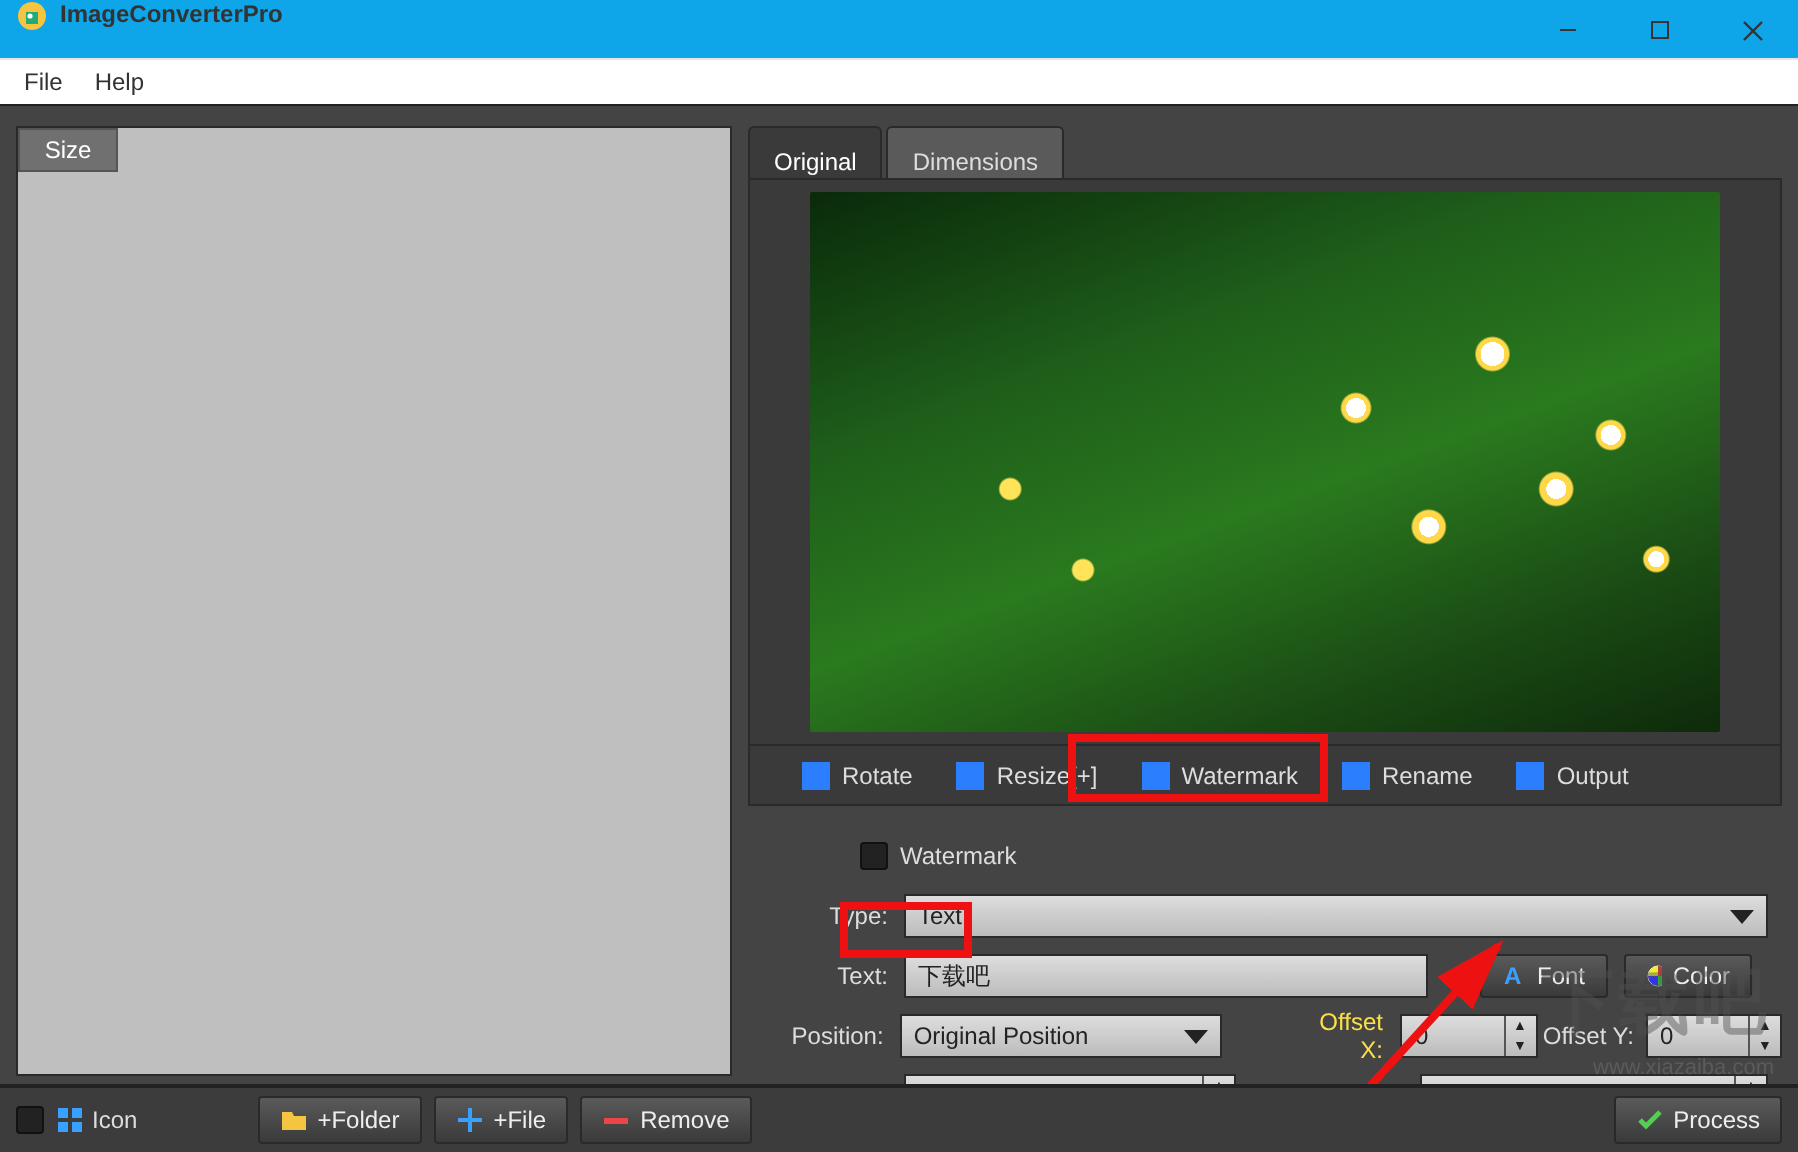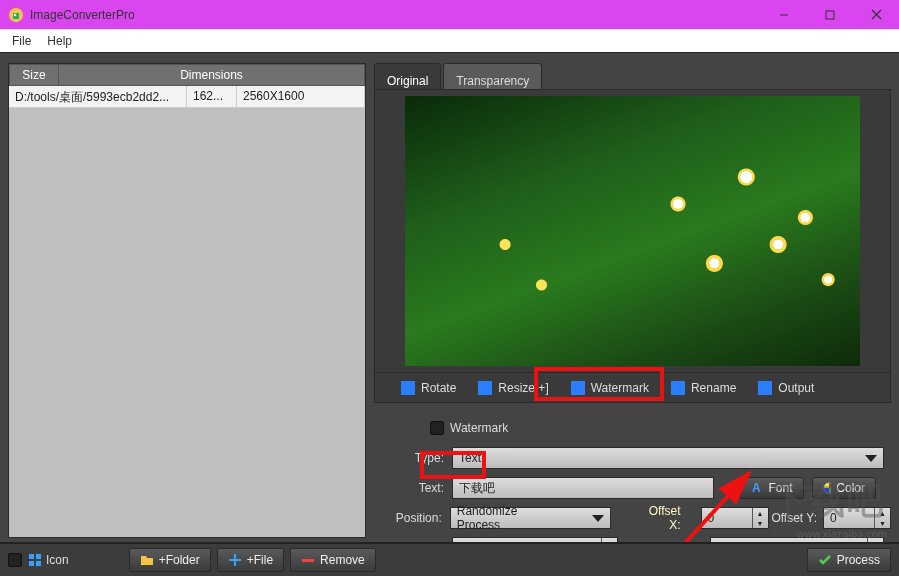--- a/index.html
+++ b/index.html
@@ -1,18 +1,18 @@
 <!DOCTYPE html>
 <html><head>
 <meta charset="utf-8">
 <style>
   * { box-sizing: border-box; margin: 0; padding: 0; font-family: "Microsoft YaHei", Tahoma, sans-serif; font-size: 12px; }
   body { background: #fff; width: 899px; height: 576px; overflow: hidden; user-select: none; }
   
-  .titlebar { height: 30px; background: #d946ef; display: flex; align-items: center; padding-left: 8px; border-bottom: 1px solid #e5e5e5; }
+  .titlebar { height: 30px; background: #0ea5e9; display: flex; padding-left: 8px; border-bottom: 1px solid #e5e5e5; font-weight: bold; }
   .titlebar .app-icon { width: 16px; height: 16px; margin-right: 6px; }
   .titlebar .title { flex: 1; color: #333; }
   .winbtn { width: 46px; height: 30px; display: flex; align-items: center; justify-content: center; }
   
   .menubar { height: 22px; background: #fff; display: flex; align-items: center; padding-left: 4px; color: #333; }
   .menubar .item { padding: 2px 8px; }
   
   .main { position: relative; background: #444; height: calc(576px - 30px - 22px); border-top: 1px solid #222; }
   
   .left { position: absolute; left: 8px; top: 10px; width: 358px; bottom: 38px; background: #bfbfbf; border: 1px solid #2a2a2a; }
@@ -100,44 +100,38 @@
 <div class="menubar">
   <span class="item">File</span>
   <span class="item">Help</span>
 </div>
 
 <div class="main">
 
   <div class="left">
     <div class="grid-head">
       <div class="gh gh2">Size</div>
-      <div class="gh gh3">Dimensions</div>
-    </div>
-    <div class="grid-row">
-      <div class="gc gh1">D:/tools/桌面/5993ecb2dd2...</div>
-      <div class="gc gh2">162...</div>
-      <div class="gc" style="flex:1">2560X1600</div>
     </div>
   </div>
 
   <div class="right">
     <div class="tabs">
       <div class="tab active">
         <svg width="14" height="14">
             <rect x="1" y="2" width="12" height="8" fill="#3aa0ff" stroke="#fff" stroke-width="1"></rect>
             <rect x="5" y="11" width="4" height="2" fill="#bbb"></rect>
           </svg>
         <span>Original</span>
       </div>
       <div class="tab">
         <svg width="14" height="14">
             <rect x="1" y="2" width="12" height="8" fill="#3aa0ff" stroke="#fff" stroke-width="1"></rect>
             <rect x="5" y="11" width="4" height="2" fill="#bbb"></rect>
           </svg>
-        <span>Transparency</span>
+        <span>Dimensions</span>
       </div>
     </div>
     <div class="preview">
       <div class="preview-img"></div>
     </div>
 
     <div class="actionbar">
       <div class="atab">
           <svg class="sq">
             <rect width="14" height="14" fill="#2b7fff"></rect>
@@ -200,25 +194,25 @@
               <path d="M11 6 A5 5 0 0 1 6 11 L6 6 Z" fill="#3c3"></path>
               <path d="M6 11 A5 5 0 0 1 1 6 L6 6 Z" fill="#33e"></path>
               <path d="M1 6 A5 5 0 0 1 6 1 L6 6 Z" fill="#ee3"></path>
             </svg>
           <span>Color</span>
         </div>
       </div>
       <div class="frow">
         <div class="flabel">Position:</div>
         <div class="select" style="width:166px">
-          <span>Randomize Process</span>
+          <span>Original Position</span>
             <span class="tri"></span>
         </div>
         <div style="width:36px"></div>
-        <div style="width:56px;text-align:right;color:#fef9c3;padding-right:20px">Offset X:</div>
+        <div style="width:56px;text-align:right;color:#fde047;padding-right:9px">Offset X:</div>
         <div class="spinner" style="width:70px">
             <span>0</span>
             <span class="sp">
               <span>▲</span>
               <span>▼</span>
             </span>
           </div>
         <div style="width:56px;text-align:right;color:#ddd;padding-right:6px">Offset Y:</div>
         <div class="spinner" style="width:70px">
             <span>0</span>

